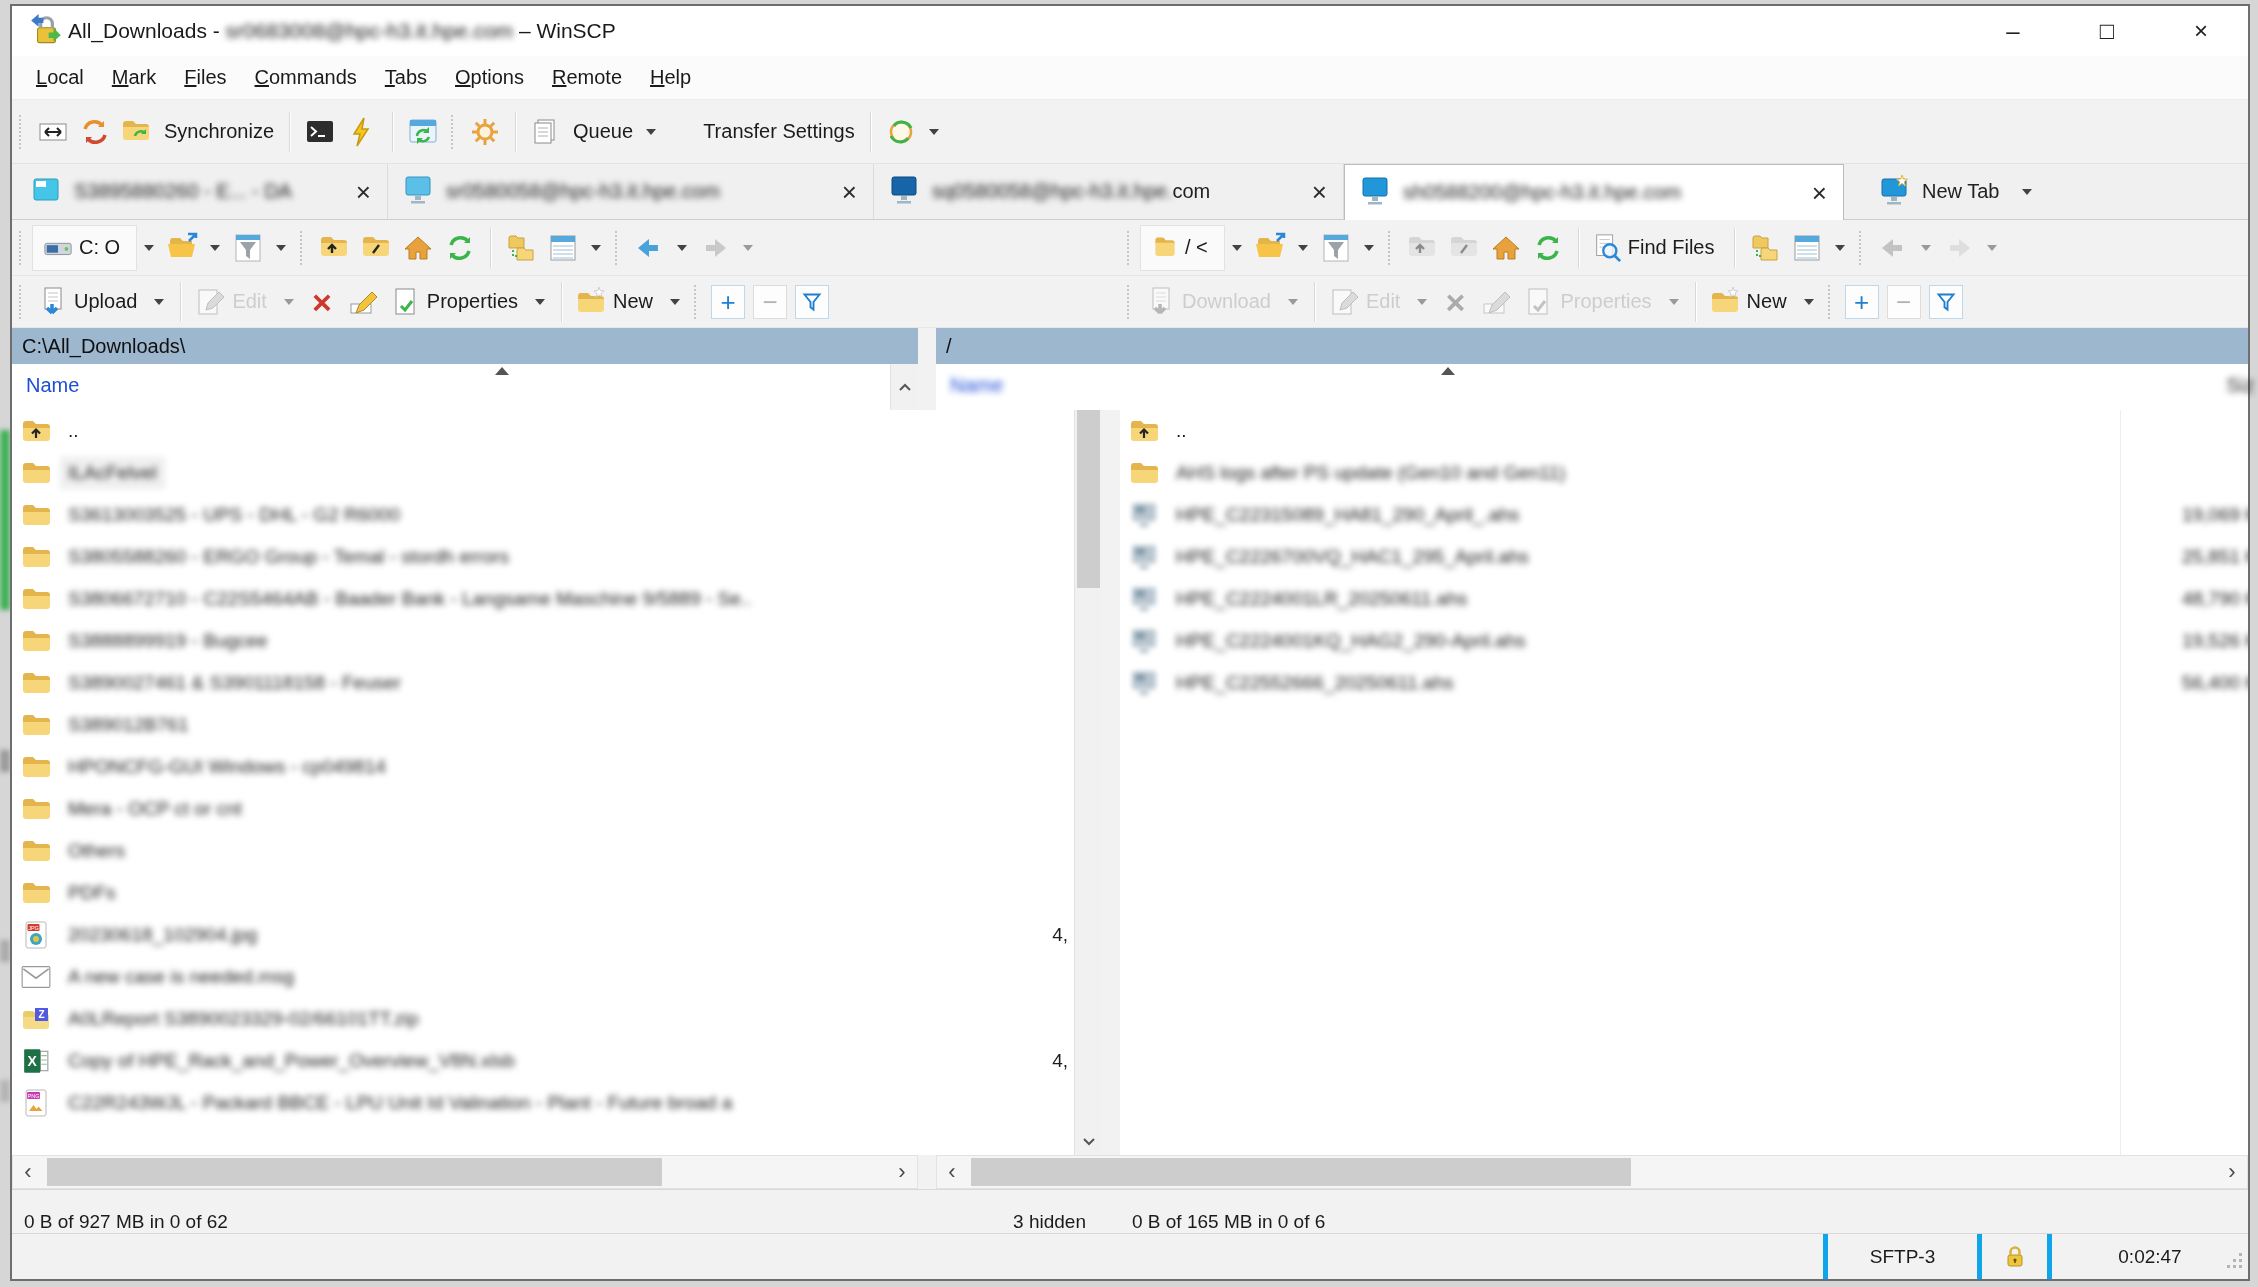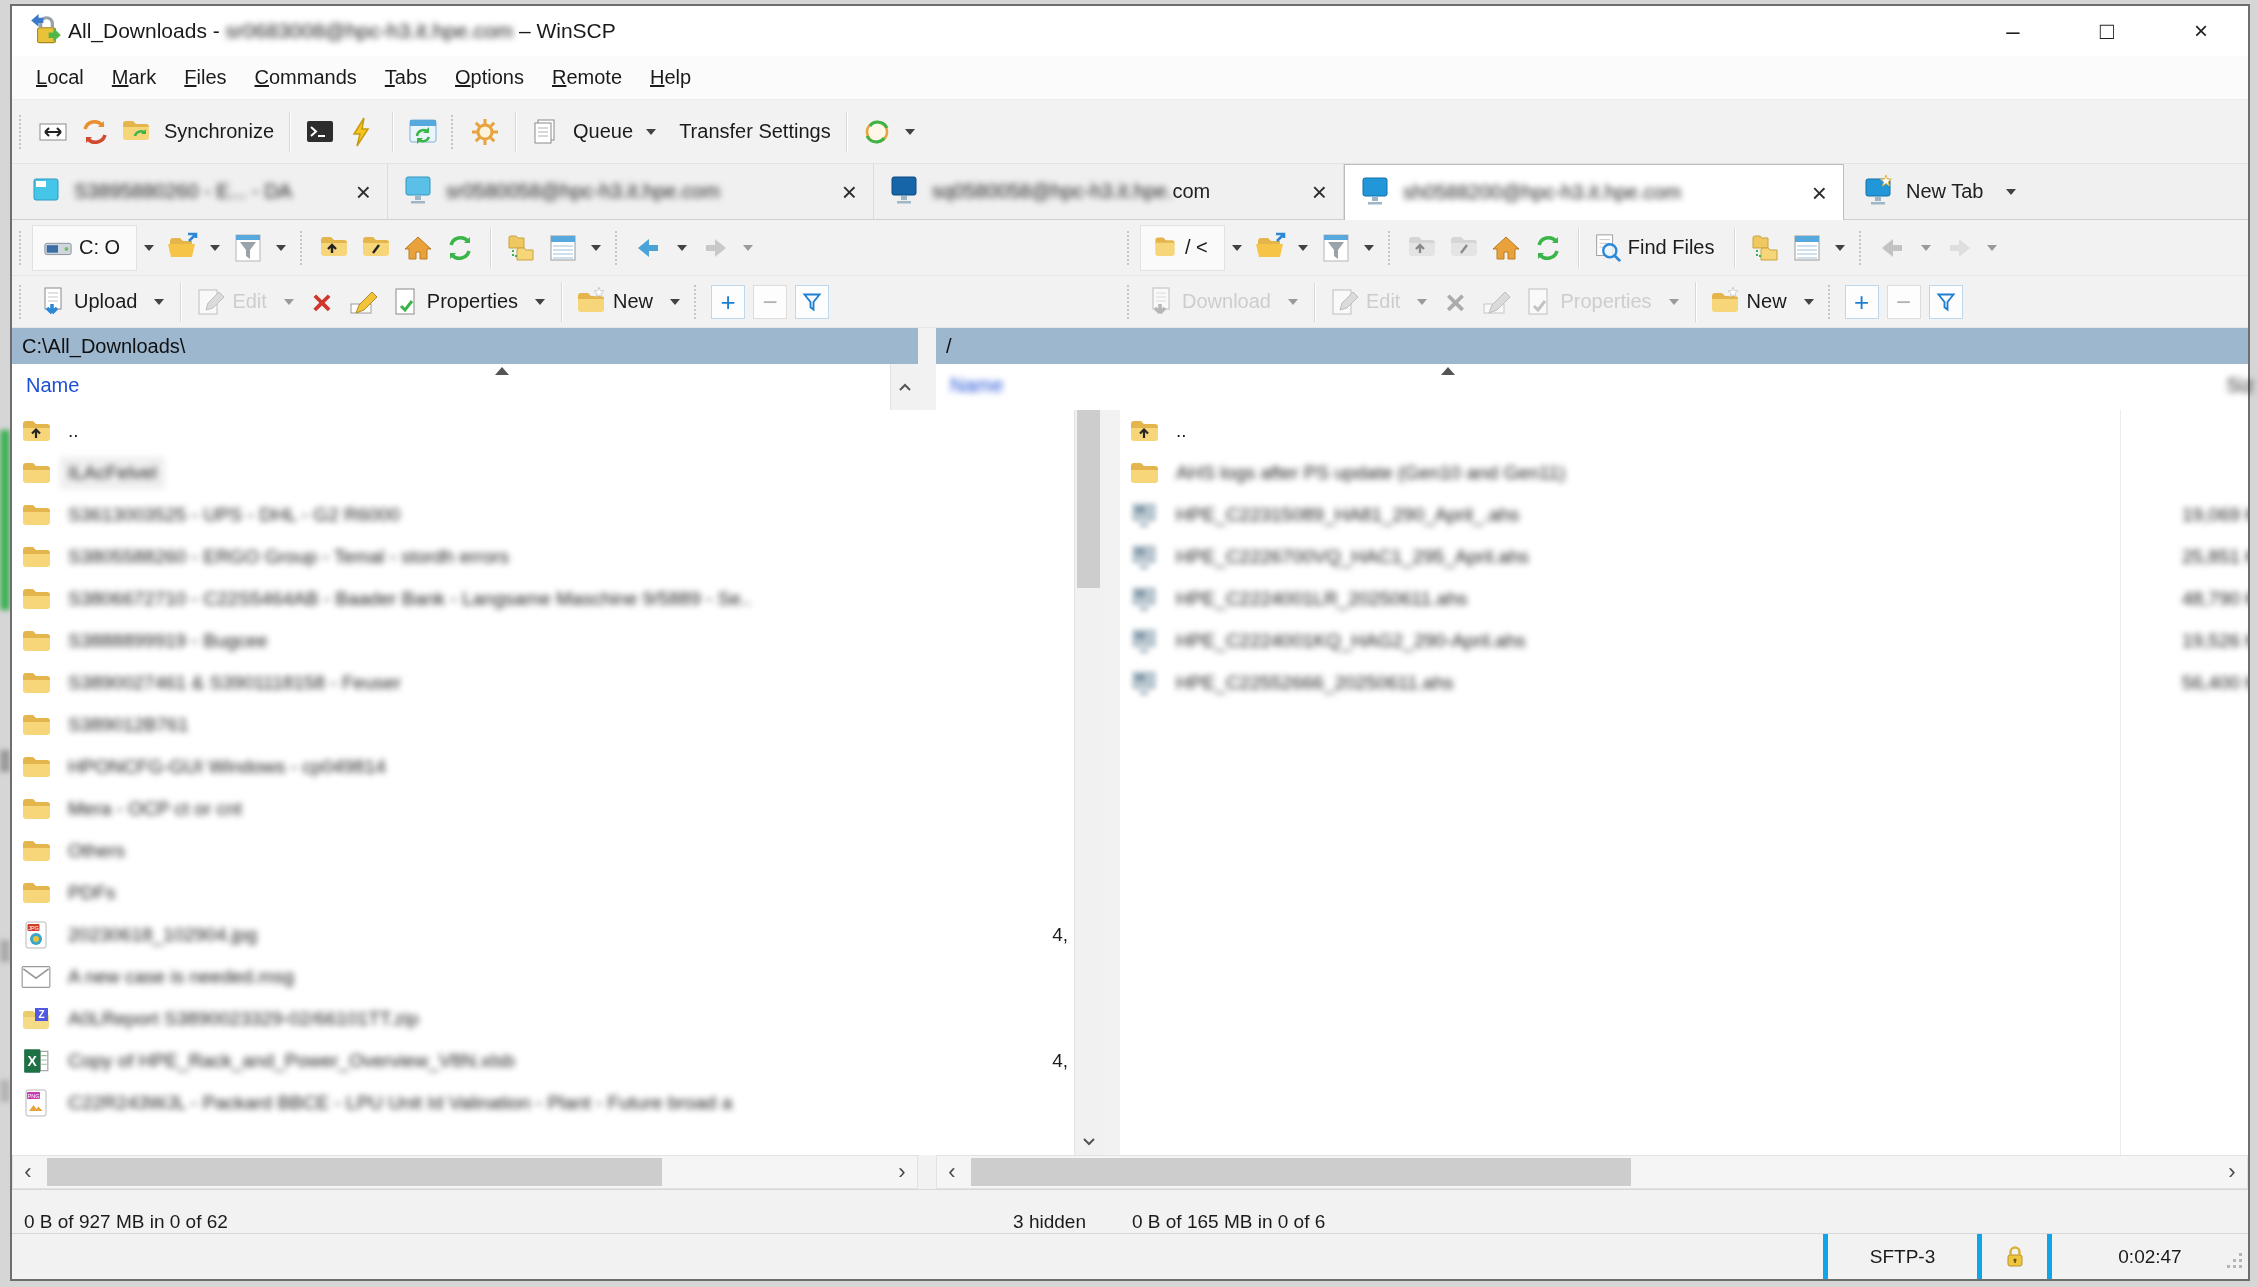--- a/index.html
+++ b/index.html
@@ -27,21 +27,21 @@
 .icon-dis{filter:grayscale(1) opacity(.5)}
 .combo{width:330px;height:38px;background:#fff;border:1px solid #ababab;display:flex;align-items:center;padding-left:10px;font-size:20px;color:#1a1a1a;position:relative}
 .combo .car{position:absolute;right:6px}
 
 .tabbar{height:56px;flex:0 0 auto;background:#f0f0f0;display:flex;align-items:stretch;border-bottom:1px solid #cfcfcf;padding-left:4px}
 .tab{display:flex;align-items:center;border-right:1px solid #dcdcdc;padding:0 8px 0 14px}
 .tab .ticon svg{width:32px;height:32px}
 .tlabel{font-size:20px;color:#222;margin:0 16px 0 12px;white-space:nowrap}
 .tab.active{background:#fff;border:1px solid #bdbdbd;border-bottom:none;margin-bottom:-1px}
 .tclose{font-size:26px;color:#2c2c2c;padding:0 8px;line-height:1}
-.newtab{border-right:none;padding-left:18px}
+.newtab{border-right:none;padding-left:34px}
 
 .session{height:56px}.cmd{height:52px}
 .session,.cmd{flex:0 0 auto;background:#f2f2f2;display:flex;align-items:center;border-bottom:1px solid #e6e6e6;position:relative}
 .rgroup{position:absolute;left:1108px;top:0;bottom:0;display:flex;align-items:center}
 .sqbtn{width:34px;height:34px;border:1px solid #bed7ea;background:#fdfdfd;display:flex;align-items:center;justify-content:center;font-size:26px;margin:0 4px;line-height:1}
 .sqbtn.plus{color:#1e7fd0}
 .sqbtn.minus{color:#b3b3b3;border-color:#dcdcdc}
 
 .pathrow{height:36px;flex:0 0 auto;display:flex;background:#f2f2f2}
 .pathbar{background:#9db7cf;display:flex;align-items:center;padding-left:10px;font-size:20px;color:#101010}
@@ -192,21 +192,21 @@
         <svg viewBox="0 0 32 32">
           <rect x="8" y="4" width="16" height="20" fill="#fff" stroke="#8a8a8a"></rect>
           <rect x="5" y="7" width="16" height="20" fill="#fff" stroke="#8a8a8a"></rect>
           <g stroke="#b0b0b0">
             <path d="M8 12h10M8 16h10M8 20h10"></path>
           </g>
         </svg>
       </div>
     <span class="lbl">Queue</span>
     <span class="car"></span>
-    <span class="lbl" style="margin-left:16px">Transfer Settings</span>
+    <span class="lbl" style="margin-left:40px">Transfer Settings</span>
     <span class="vsep"></span>
     <div class="tbtn">
         <svg viewBox="0 0 32 32">
           <circle cx="16" cy="16" r="10" fill="#fff8e8" stroke="#e8a33d" stroke-width="2.5"></circle>
           <path d="M6 20a10 10 0 0 0 17 2" fill="none" stroke="#3bb54a" stroke-width="3"></path>
           <path d="M26 12a10 10 0 0 0-17-2" fill="none" stroke="#3bb54a" stroke-width="3"></path>
         </svg>
       </div>
     <span class="car"></span>
   </div>

